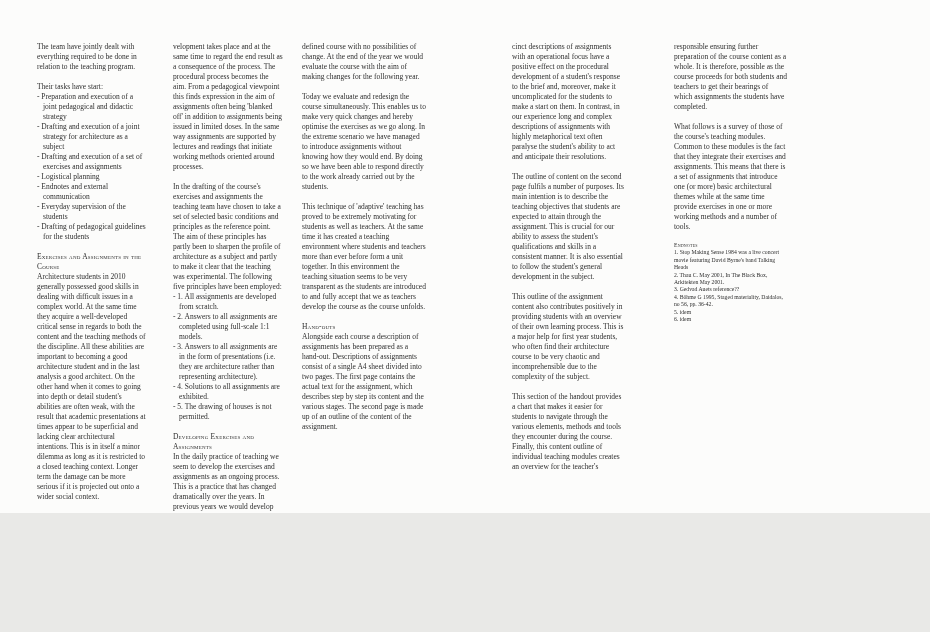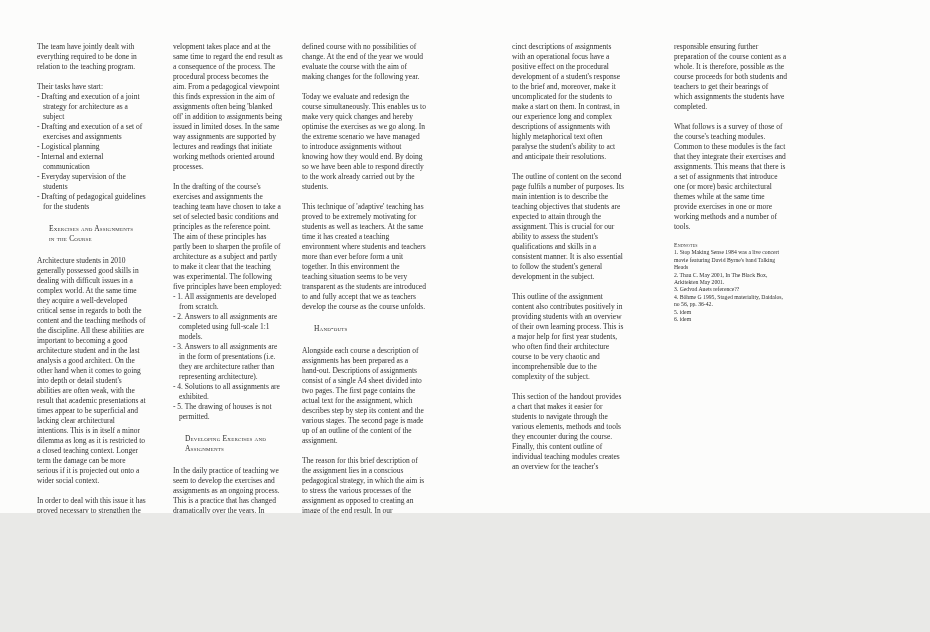--- a/index.html
+++ b/index.html
@@ -14,21 +14,21 @@
   .page-right{left:465px;width:465px;}
   .col{position:absolute;top:42px;font-size:7.5px;line-height:10px;text-align:left;}
   .col-l1{left:37px;width:110px;}
   .col-l2{left:173px;width:110px;}
   .col-l3{left:302px;width:124px;}
   .col-r1{left:47px;width:114px;}
   .col-r2{left:177px;width:114px;margin-left:32px;}
   .body-p{margin:0 0 10px;}
   .body-p.tight{margin-bottom:0;}
   .sec-heading{
-    margin:12px;font-size:7.5px;line-height:10px;font-weight:normal;
+    margin:0;font-size:7.5px;line-height:10px;font-weight:normal;
     font-variant:small-caps;letter-spacing:.2px;
   }
   .dash-list{margin:0 0 10px;}
   .dash-item{padding-left:6px;text-indent:-6px;}
   .note-heading{
     margin:10px 0 0;font-size:5.7px;line-height:7.4px;font-weight:normal;
     font-variant:small-caps;letter-spacing:.2px;
   }
   .note{margin:0;font-size:5.7px;line-height:7.4px;}
   .folio{
@@ -41,24 +41,25 @@
 </style>
 </head>
 <body>
 
 <div class="spread">
   <section class="page page-left">
     <div class="col col-l1">
         <p class="body-p">The team have jointly dealt with everything required to be done in relation to the teaching program.</p>
         <p class="body-p tight">Their tasks have start:</p>
         <div class="dash-list">
+          <div class="dash-item">- Preparation and execution of a joint pedagogical and didactic strategy</div>
           <div class="dash-item">- Drafting and execution of a joint strategy for architecture as a subject</div>
           <div class="dash-item">- Drafting and execution of a set of exercises and assignments</div>
           <div class="dash-item">- Logistical planning</div>
-          <div class="dash-item">- Internal and external communication</div>
+          <div class="dash-item">- Endnotes and external communication</div>
           <div class="dash-item">- Everyday supervision of the students</div>
           <div class="dash-item">- Drafting of pedagogical guidelines for the students</div>
         </div>
         <h3 class="sec-heading">Exercises and Assignments in the Course</h3>
         <p class="body-p">Architecture students in 2010 generally possessed good skills in dealing with difficult issues in a complex world. At the same time they acquire a well-developed critical sense in regards to both the content and the teaching methods of the discipline. All these abilities are important to becoming a good architecture student and in the last analysis a good architect. On the other hand when it comes to going into depth or detail student's abilities are often weak, with the result that academic presentations at times appear to be superficial and lacking clear architectural intentions. This is in itself a minor dilemma as long as it is restricted to a closed teaching context. Longer term the damage can be more serious if it is projected out onto a wider social context.</p>
         <p class="body-p">In order to deal with this issue it has proved necessary to strengthen the student's ability to carry out in-depth study. The overall strategy here has been to promote the processes in which architectural de-</p>
       </div>
     <div class="col col-l2">
         <p class="body-p">velopment takes place and at the same time to regard the end result as a consequence of the process. The procedural process becomes the aim. From a pedagogical viewpoint this finds expression in the aim of assignments often being 'blanked off' in addition to assignments being issued in limited doses. In the same way assignments are supported by lectures and readings that initiate working methods oriented around processes.</p>
         <p class="body-p tight">In the drafting of the course's exercises and assignments the teaching team have chosen to take a set of selected basic conditions and principles as the reference point. The aim of these principles has partly been to sharpen the profile of architecture as a subject and partly to make it clear that the teaching was experimental. The following five principles have been employed:</p>
@@ -71,21 +72,20 @@
         </div>
         <h3 class="sec-heading">Developing Exercises and Assignments</h3>
         <p class="body-p">In the daily practice of teaching we seem to develop the exercises and assignments as an ongoing process. This is a practice that has changed dramatically over the years. In previous years we would develop the course with all assignments finalised prior to our first meeting with the students. By doing so the rest of the academic year would follow as an execution of the pre-</p>
       </div>
     <div class="col col-l3">
         <p class="body-p">defined course with no possibilities of change. At the end of the year we would evaluate the course with the aim of making changes for the following year.</p>
         <p class="body-p">Today we evaluate and redesign the course simultaneously. This enables us to make very quick changes and hereby optimise the exercises as we go along. In the extreme scenario we have managed to introduce assignments without knowing how they would end. By doing so we have been able to respond directly to the work already carried out by the students.</p>
         <p class="body-p">This technique of 'adaptive' teaching has proved to be extremely motivating for students as well as teachers. At the same time it has created a teaching environment where students and teachers more than ever before form a unit together. In this environment the teaching situation seems to be very transparent as the students are introduced to and fully accept that we as teachers develop the course as the course unfolds.</p>
         <h3 class="sec-heading">Hand-outs</h3>
         <p class="body-p">Alongside each course a description of assignments has been prepared as a hand-out. Descriptions of assignments consist of a single A4 sheet divided into two pages. The first page contains the actual text for the assignment, which describes step by step its content and the various stages. The second page is made up of an outline of the content of the assignment.</p>
-        <p class="body-p">The reason for this brief description of the assignment lies in a conscious pedagogical strategy, in which the aim is to stress the various processes of the assignment as opposed to creating an image of the end result. In our experience suc-</p>
       </div>
     <div class="folio folio-left">38 - Part Two</div>
   </section>
   <section class="page page-right">
     <div class="col col-r1">
         <p class="body-p">cinct descriptions of assignments with an operational focus have a positive effect on the procedural development of a student's response to the brief and, moreover, make it uncomplicated for the students to make a start on them. In contrast, in our experience long and complex descriptions of assignments with highly metaphorical text often paralyse the student's ability to act and anticipate their resolutions.</p>
         <p class="body-p">The outline of content on the second page fulfils a number of purposes. Its main intention is to describe the teaching objectives that students are expected to attain through the assignment. This is crucial for our ability to assess the student's qualifications and skills in a consistent manner. It is also essential to follow the student's general development in the subject.</p>
         <p class="body-p">This outline of the assignment content also contributes positively in providing students with an overview of their own learning process. This is a major help for first year students, who often find their architecture course to be very chaotic and incomprehensible due to the complexity of the subject.</p>
         <p class="body-p">This section of the handout provides a chart that makes it easier for students to navigate through the various elements, methods and tools they encounter during the course. Finally, this content outline of individual teaching modules creates an overview for the teacher's</p>
       </div>

